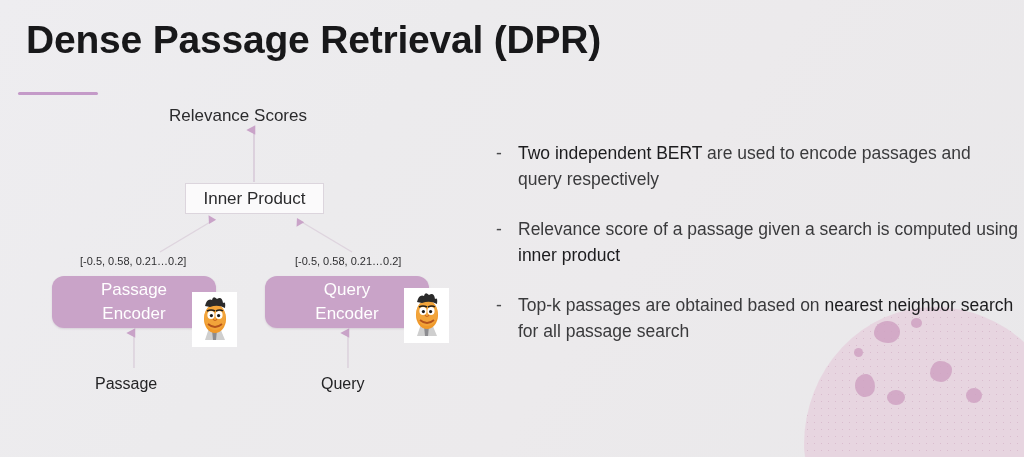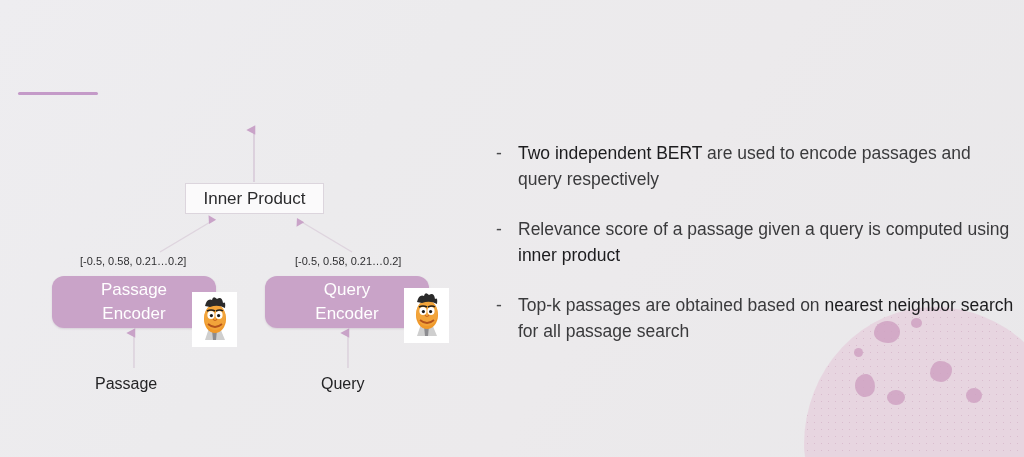--- a/index.html
+++ b/index.html
@@ -186,20 +186,21 @@
     <div class="blob-dots"></div>
     <div class="dot d1"></div>
     <div class="dot d2"></div>
     <div class="dot d3"></div>
     <div class="dot d4"></div>
     <div class="dot d5"></div>
     <div class="dot d6"></div>
     <div class="dot d7"></div>
   </div>
 
+  <div class="title">Dense Passage Retrieval (DPR)</div>
   <div class="title-rule"></div>
 
   <div class="diagram">
 
     <svg width="500" height="457" style="position:absolute;left:0;top:0;">
       <defs>
         <marker id="ah" markerWidth="7" markerHeight="7" refX="3" refY="5.4" orient="auto">
           <polygon points="3,0.6 6,6.2 0,6.2" fill="#c9a3c8"></polygon>
         </marker>
       </defs>
@@ -208,20 +209,21 @@
 
       <line x1="160" y1="252" x2="212" y2="221" stroke="#ded4de" stroke-width="1.4" marker-end="url(#ah)"></line>
 
       <line x1="352" y1="252" x2="300" y2="221" stroke="#ded4de" stroke-width="1.4" marker-end="url(#ah)"></line>
 
       <line x1="134" y1="368" x2="134" y2="333" stroke="#ddd3dd" stroke-width="1.6" marker-end="url(#ah)"></line>
 
       <line x1="348" y1="368" x2="348" y2="333" stroke="#ddd3dd" stroke-width="1.6" marker-end="url(#ah)"></line>
     </svg>
 
+    <div class="node-text relevance-scores">Relevance Scores</div>
 
     <div class="inner-product-box">
       <span class="inner-product-label">Inner Product</span>
     </div>
 
     <div class="vec-label vec-left">[-0.5, 0.58, 0.21…0.2]</div>
     <div class="vec-label vec-right">[-0.5, 0.58, 0.21…0.2]</div>
 
     <div class="encoder enc-passage">
       <span class="enc-lines">
@@ -279,21 +281,21 @@
     <div class="io-label io-query">Query</div>
   </div>
 
   <div class="bullets">
 
     <div class="bullet">
       <span class="dash">-</span><b>Two independent BERT</b><span> are used to encode passages and query respectively</span>
     </div>
 
     <div class="bullet">
-      <span class="dash">-</span><span>Relevance score of a passage given a query is computed using </span><b>inner product</b>
+      <span class="dash">-</span><span>Relevance score of a passage given a search is computed using </span><b>inner product</b>
     </div>
 
     <div class="bullet">
       <span class="dash">-</span><span>Top-k passages are obtained based on </span><b>nearest neighbor search</b><span> for all passage search</span>
     </div>
 
   </div>
 
 </div>
 

